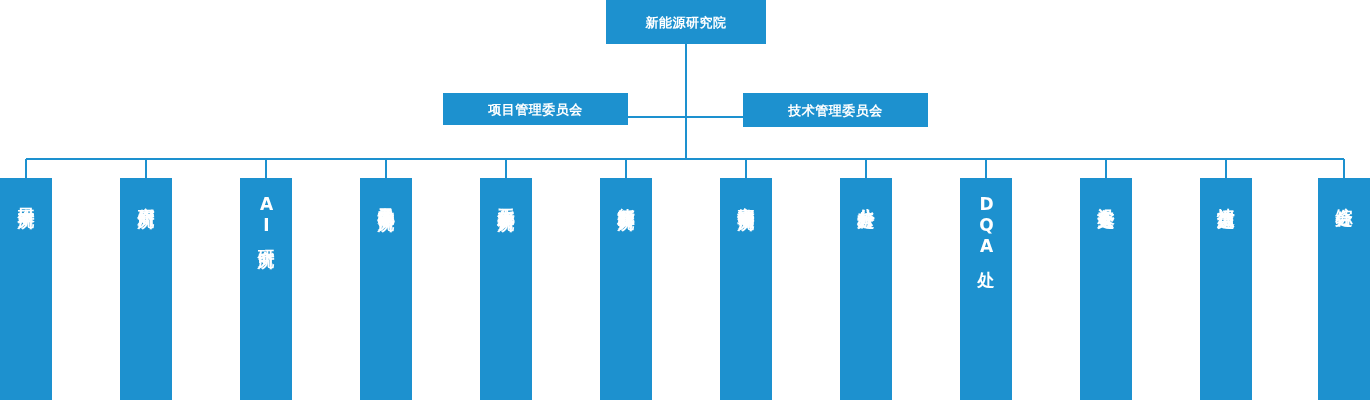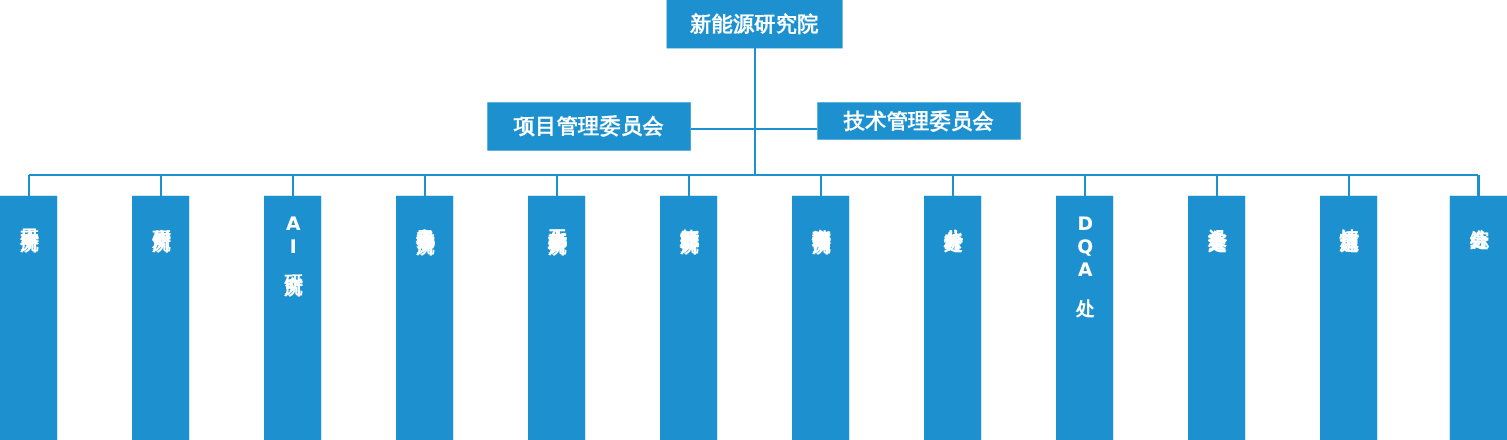--- a/index.html
+++ b/index.html
@@ -34,21 +34,21 @@
     background: #1d91cf;
     color: #ffffff;
     box-sizing: border-box;
   }
 
   
   .node-h {
     display: flex;
     align-items: center;
     justify-content: center;
-    font-size: 19px;
+    font-size: 13px;
     font-weight: bold;
     letter-spacing: 0.5px;
     line-height: 1;
   }
 
   
   .node-v {
     display: flex;
     justify-content: center;
     align-items: flex-start;
@@ -59,21 +59,21 @@
     text-orientation: upright;
     font-size: 17px;
     font-weight: bold;
     line-height: 1.12;
     letter-spacing: 1px;
     white-space: nowrap;
     text-align: left;
   }
 
   .root-node   { left: 606px; top: 0px;   width: 160px; height: 44px; }
-  .comm-left   { left: 443px; top: 93px;  width: 185px; height: 44px; }
+  .comm-left   { left: 443px; top: 93px;  width: 185px; height: 32px; }
   .comm-right  { left: 743px; top: 93px;  width: 185px; height: 34px; }
 
   .leaf { top: 178px; width: 52px; height: 222px; }
 </style>
 </head>
 <body>
 
 <div id="org-chart">
 
   <svg class="lines" width="1370" height="400" viewBox="0 0 1370 400" xmlns="http://www.w3.org/2000/svg">

